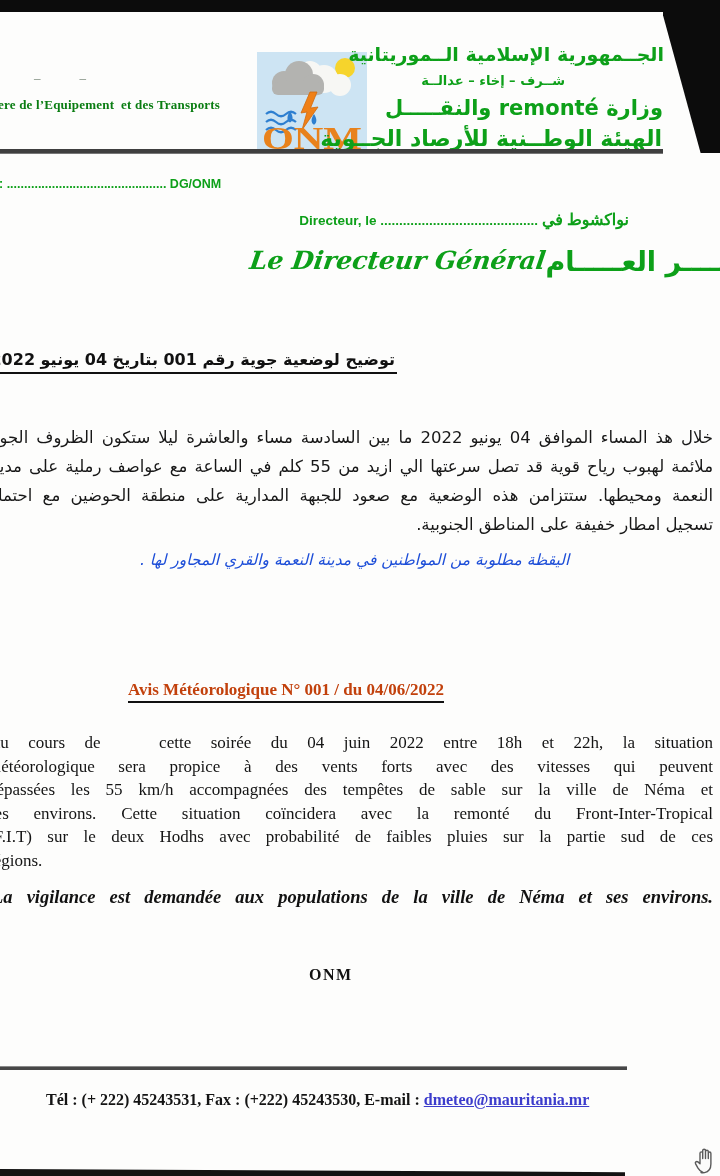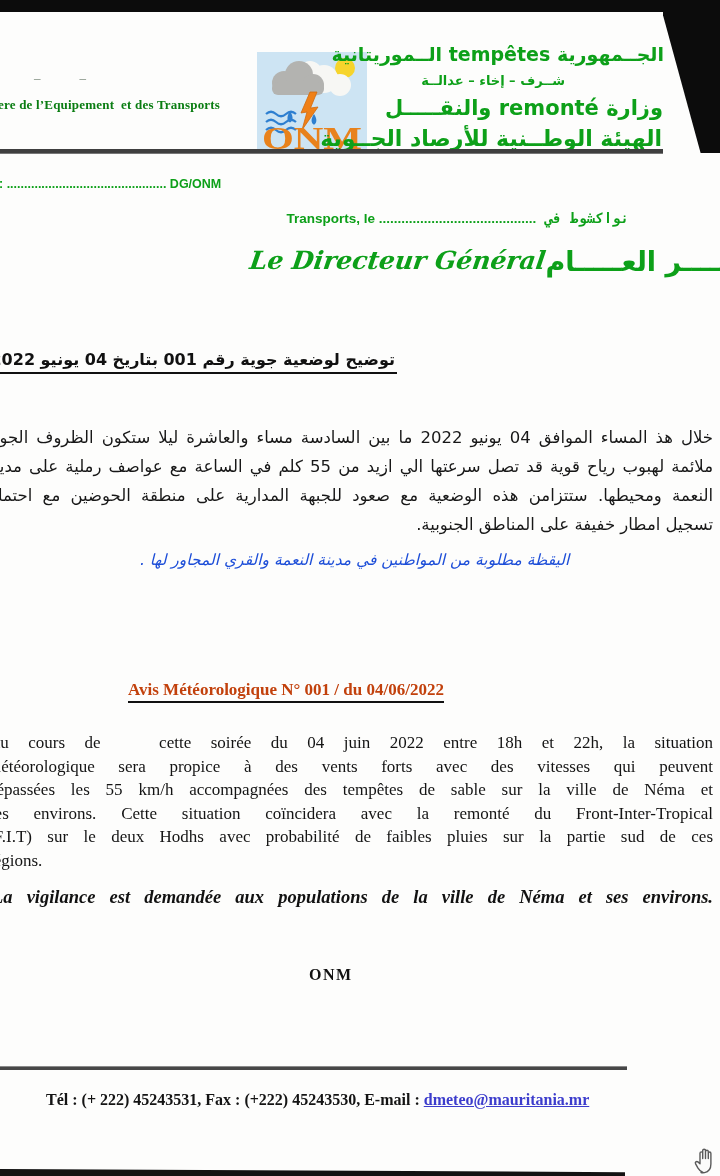--- a/index.html
+++ b/index.html
@@ -21,21 +21,21 @@
     font-family:"Liberation Serif",serif;white-space:nowrap;letter-spacing:.2px;}
   .logo-box{left:257px;top:52px;width:110px;height:101px;}
   .ar{font-family:"DejaVu Sans",sans-serif;direction:rtl;white-space:nowrap;}
   .ar-l1{right:56px;top:43px;font-size:19px;font-weight:700;}
   .ar-l2{right:155px;top:73px;font-size:13px;font-weight:700;text-align:right;}
   .ar-l3{right:57px;top:96px;font-size:21px;font-weight:700;}
   .ar-l4{right:58px;top:126px;font-size:22px;font-weight:700;}
   .hdr-rule{left:0;top:149px;width:663px;height:4px;background:#3f3f3f;border-bottom:1px solid #777;}
   .ref-line{left:-6px;top:177px;font:bold 12.5px "Liberation Sans",sans-serif;white-space:nowrap;}
   .date-line{right:91px;top:210px;font:bold 13.5px "Liberation Sans",sans-serif;white-space:nowrap;}
-  .date-line .ar-inline{font-family:Liberation Mono, monospace;font-size:14px;font-weight:700;}
+  .date-line .ar-inline{font-family:Liberation Serif, serif;font-size:16px;font-weight:700;}
   .director-row{left:250px;right:8px;top:246px;display:flex;justify-content:space-between;align-items:flex-start;}
   .director-fr{font-family:"DejaVu Serif",serif;font-style:italic;font-weight:600;font-size:25px;
     transform:skewX(-8deg);white-space:nowrap;}
   .director-ar{font-family:"DejaVu Sans",sans-serif;font-size:27px;font-weight:700;direction:rtl;white-space:nowrap;}
   
   .title-ar{right:323px;top:350px;font-family:"DejaVu Sans",sans-serif;font-size:16px;font-weight:700;
     color:#111;border-bottom:2px solid #111;padding:0 2px 3px 2px;direction:rtl;white-space:nowrap;}
   .para-ar{left:-14px;right:7px;top:428px;}
   .para-ar .line{direction:rtl;font-family:"DejaVu Sans",sans-serif;font-size:16.5px;color:#171717;
     height:29px;overflow:hidden;text-align:justify;text-align-last:justify;}
@@ -88,31 +88,31 @@
       <path d="M57 62 c3.2 5 3.2 8.8 0 10.8 c-3.2 -2 -3.2 -5.8 0 -10.8 z" fill="#2e7fd0"></path>
       <g stroke="#2e7fd0" stroke-width="2.2" fill="none">
         <path d="M9 62 q5 -4.5 10 0 t10 0 t10 0"></path>
         <path d="M9 70 q5 -4.5 10 0 t10 0 t10 0"></path>
         <path d="M9 78 q5 -4.5 10 0 t10 0 t10 0"></path>
       </g>
       <text x="55" y="97" text-anchor="middle" font-family="Liberation Serif, DejaVu Serif, serif" font-weight="bold" font-size="31" fill="#e8821c" textLength="100" lengthAdjust="spacingAndGlyphs">ONM</text>
     </svg>
   </div>
 
-  <div class="abs ar ar-l1 green">الجــمهورية tempêtes الــموريتانية</div>
+  <div class="abs ar ar-l1 green">الجــمهورية الإسلامية الــموريتانية</div>
   <div class="abs ar ar-l2 green">شــرف – إخاء – عدالــة</div>
   <div class="abs ar ar-l3 green">وزارة remonté والنقـــــل</div>
   <div class="abs ar ar-l4 green">الهيئة الوطــنية للأرصاد الجــوية</div>
 
   <div class="abs hdr-rule"></div>
 
   <div class="abs ref-line green">°: .............................................. DG/ONM</div>
 
   <div class="abs date-line green">
-    <span>Transports, le </span><span>..........................................</span><span class="ar-inline"> نواكشوط في</span>
+    <span>Directeur, le </span><span>..........................................</span><span class="ar-inline"> نواكشوط في</span>
   </div>
 
   <div class="abs director-row">
     <span class="director-fr green">Le Directeur Général</span>
     <span class="director-ar green">المديــــر العـــــام</span>
   </div>
 
   <div class="abs title-ar">توضيح لوضعية جوية رقم 001 بتاريخ 04 يونيو 2022</div>
 
   <div class="abs para-ar">

